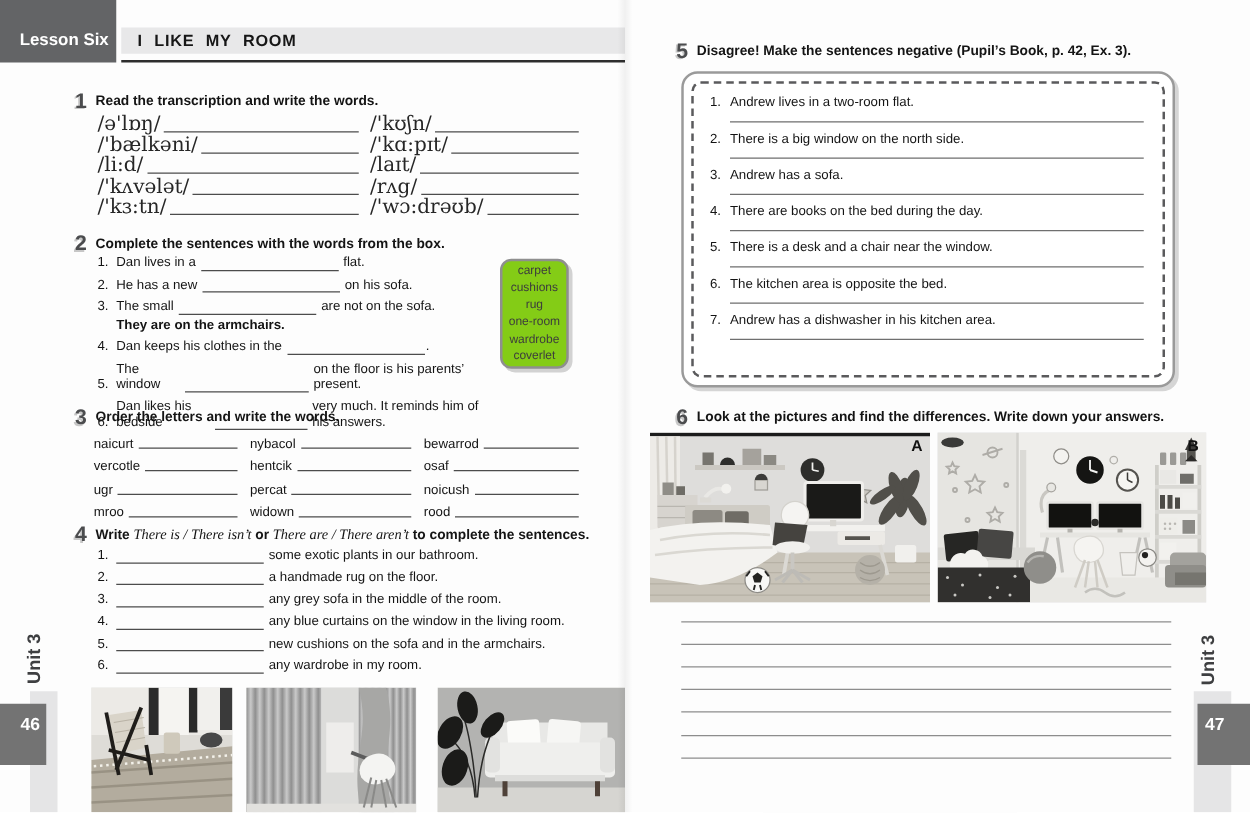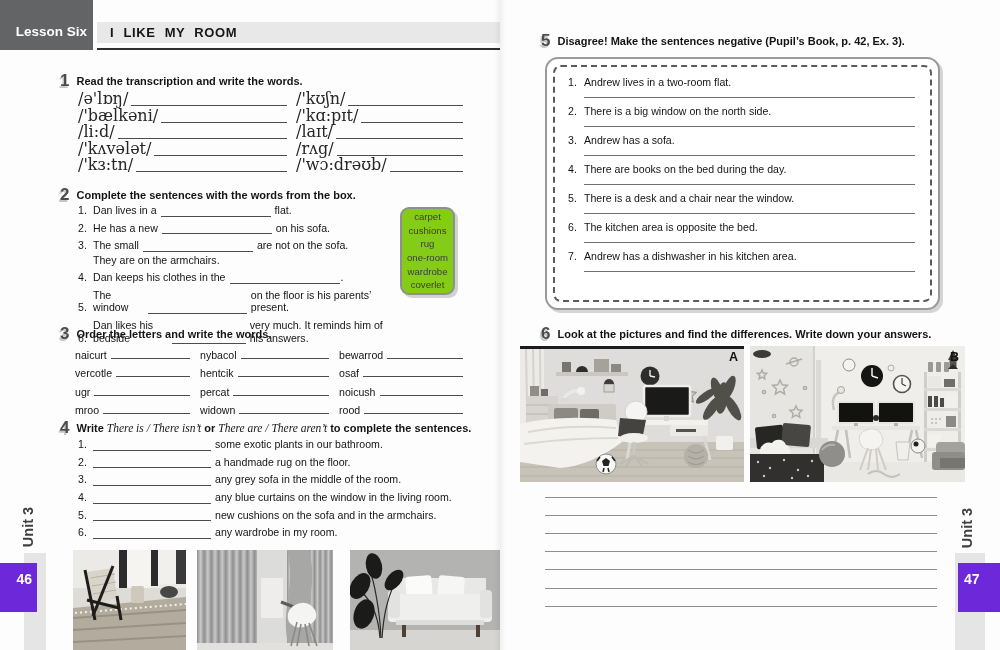--- a/index.html
+++ b/index.html
@@ -42,21 +42,21 @@
     font-family:"DejaVu Serif", serif; font-size:16px; color:#262626;
   }
   .tr-cell .wline { flex:1; border-bottom:1px solid #4c4c4c; margin:0 0 2px 3px; }
 
   
   .itm { display:flex; align-items:flex-end; font-size:10.6px; color:#141414; line-height:12.5px; margin-bottom:5.2px; }
   .itm-num { width:15px; flex:none; }
   .blank { display:inline-block; border-bottom:1px solid #4c4c4c; height:11px; margin:0 4px 0 4px; }
   .blank.w110 { width:110px; }
   .blank.w118 { width:118px; }
-  .itm-cont { margin:-3px 0 5.2px 15px; font-size:10.6px; color:#141414; }
+  .itm-cont { margin:-3px 0 5.2px 15px; font-size:10.6px; color:#141414;font-weight:bold; }
 
   
   .word-box {
     left:400px; top:207px; width:55px; height:88px;
     border:2px solid #8f8f8f; border-radius:9px; background:#84cc16;
     box-shadow:3px 3px 0 #d2d2d2;
     display:flex; flex-direction:column; align-items:center; justify-content:center;
     font-size:9.6px; color:#3d3d3d; line-height:13.6px;
   }
 
@@ -84,21 +84,21 @@
   .pic { overflow:hidden; background:#e8e8e6; }
   .pic-label {
     position:absolute; top:4px; right:6px; font-size:12.5px; font-weight:bold; color:#111;
   }
   .ans-lines { left:545px; top:480px; width:392px; }
   .ans-line { height:18.1px; border-bottom:1.3px solid #8d8d8d; }
 
   
   .strip { background:#e5e5e6; }
   .pg-box {
-    background:#6d28d9; color:#ffffff; font-weight:bold; font-size:14px;
+    background:#737373; color:#ffffff; font-weight:bold; font-size:14px;
   }
   .pg-left { left:0; top:563px; width:37px; height:49px; display:flex; justify-content:flex-end; padding:8px 5px 0 0; }
   .pg-right { left:958px; top:563px; width:42px; height:49px; display:flex; justify-content:flex-start; padding:8px 0 0 6px; }
   .unit-tab {
     width:64px; height:20px; text-align:center;
     font-size:14.5px; font-weight:bold; color:#3e3f41;
     transform:rotate(-90deg);
   }
   .gutter {
     left:494px; top:0; width:12px; height:650px;

